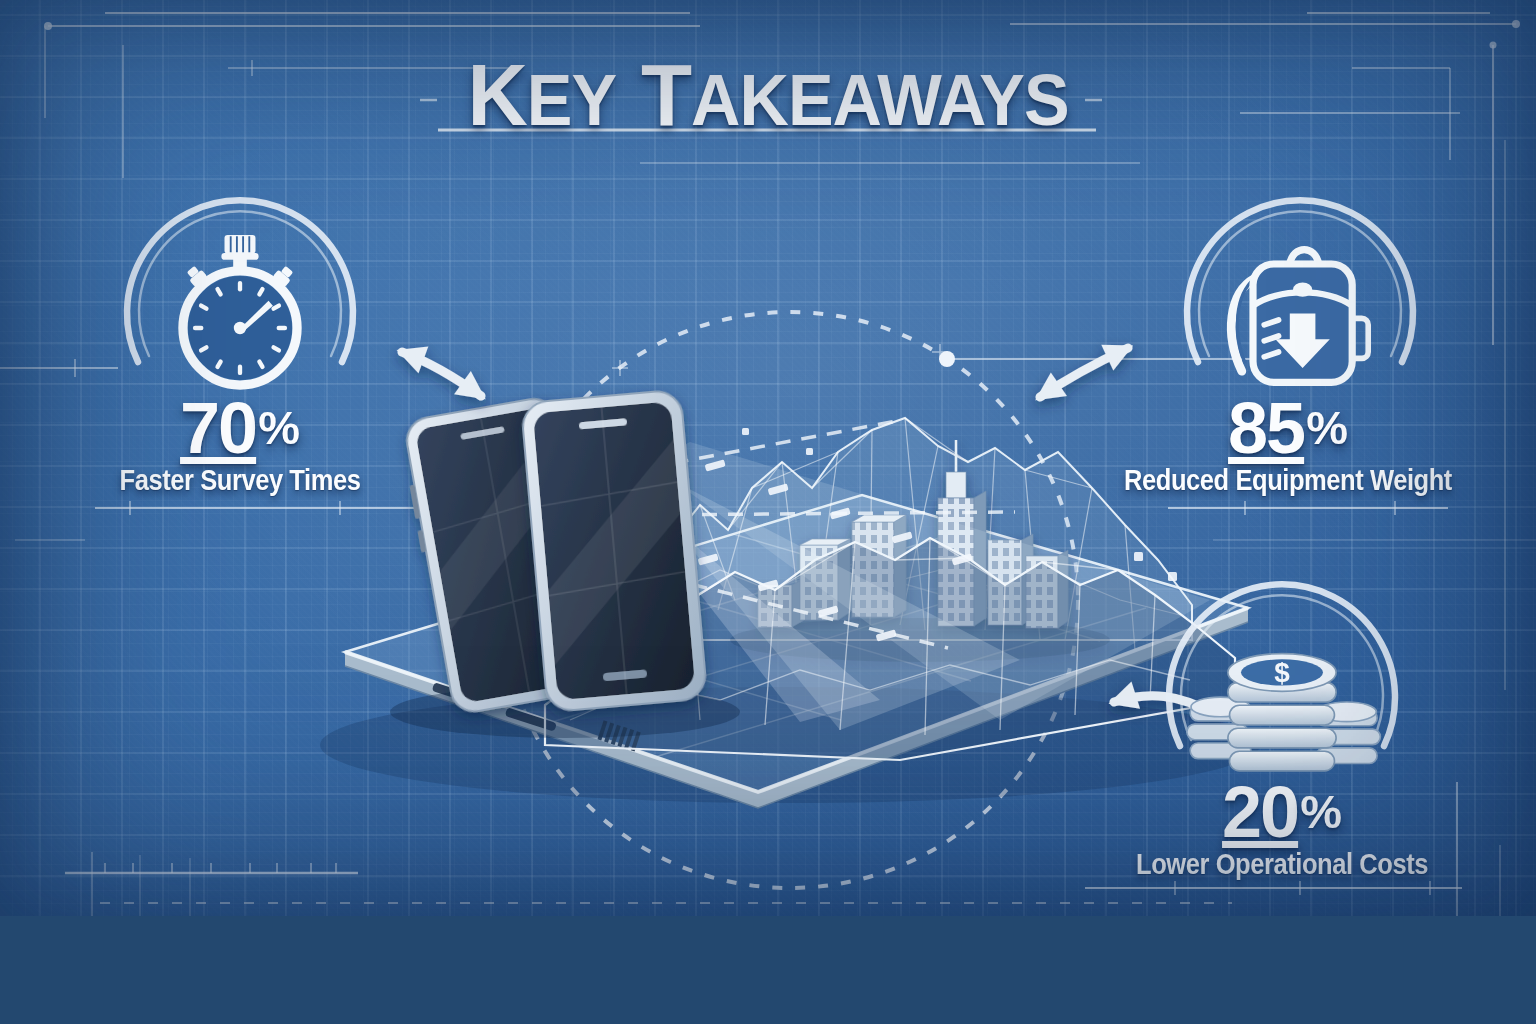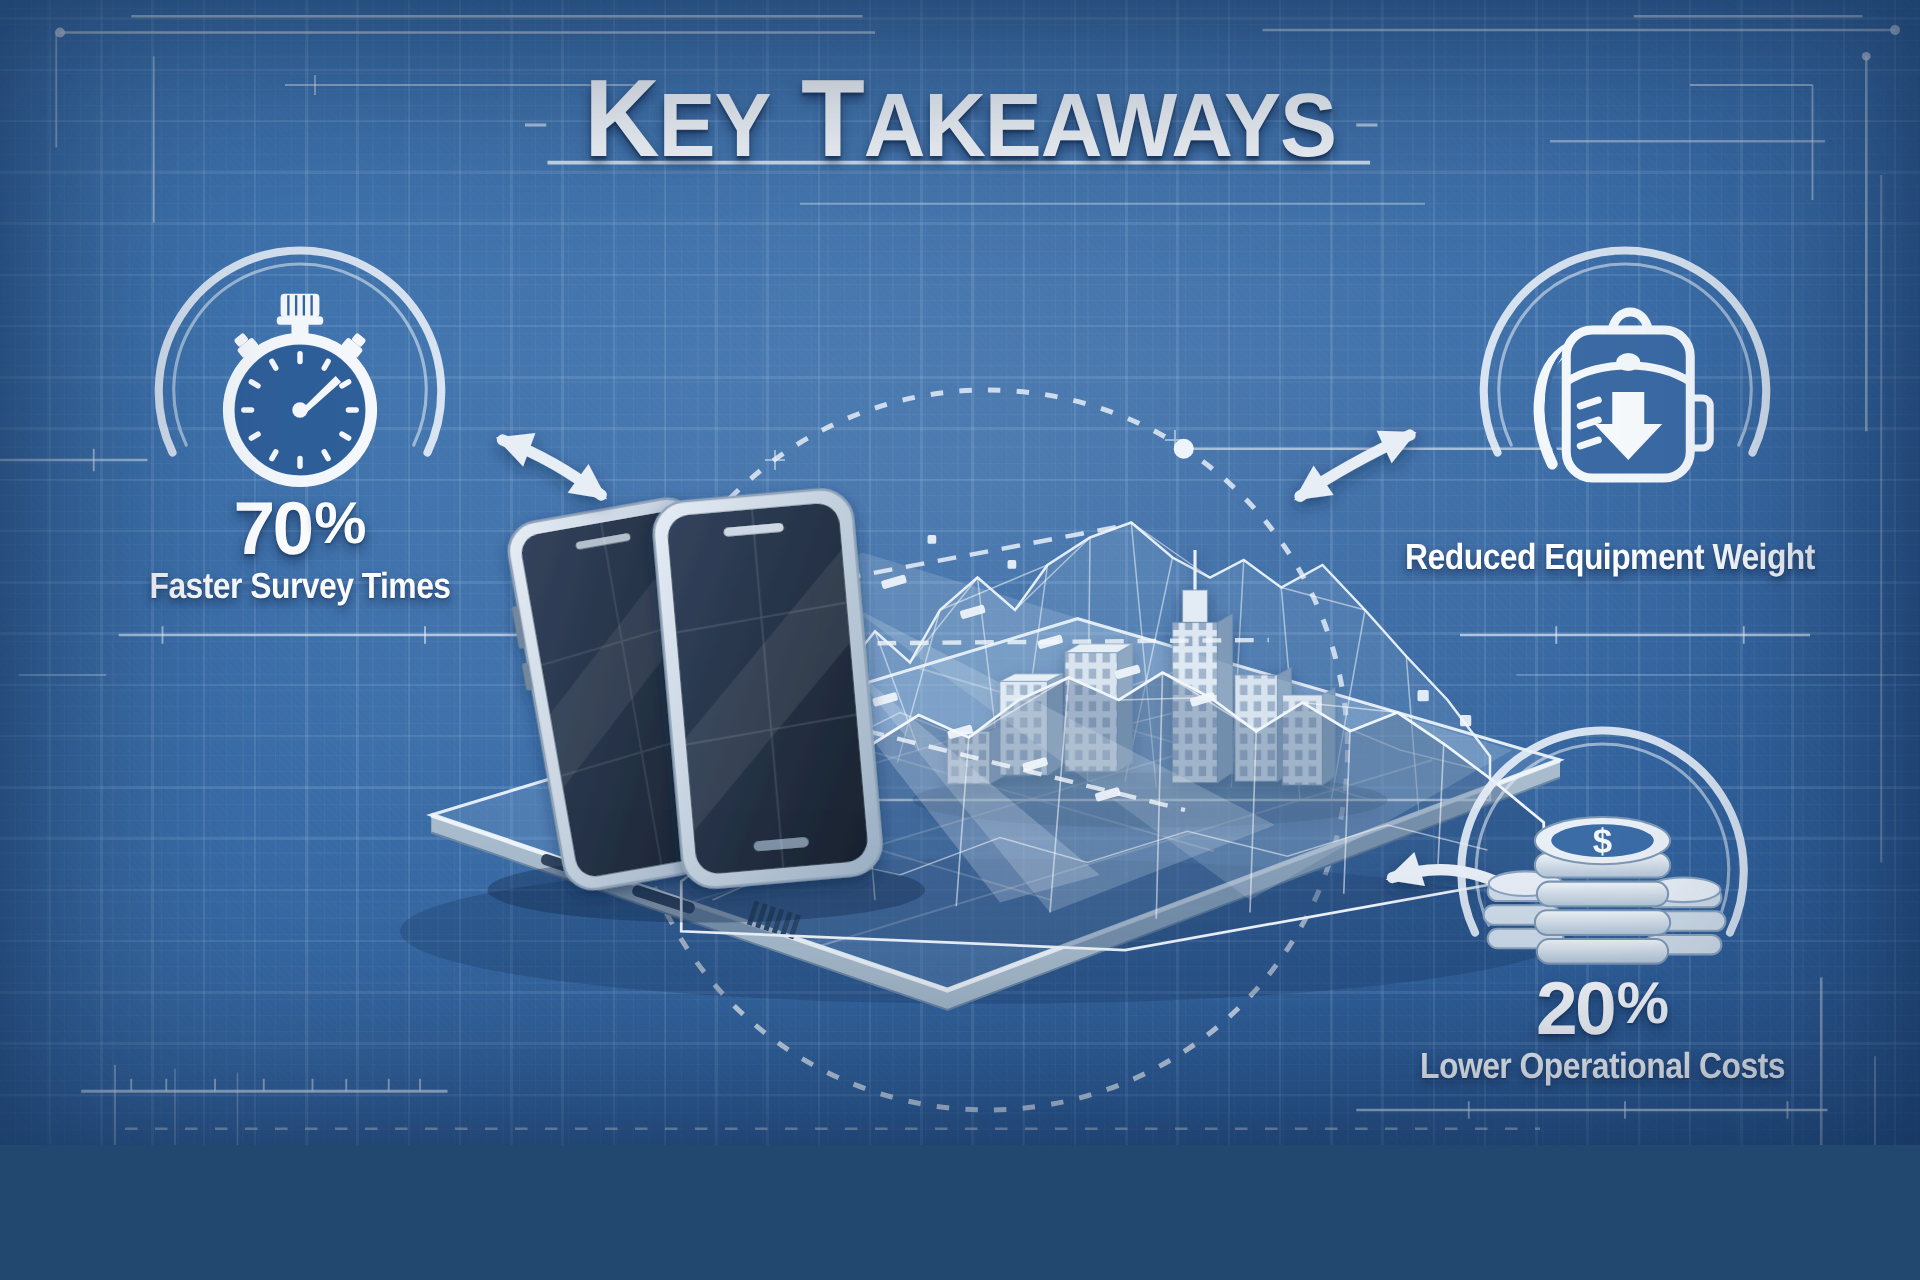--- a/index.html
+++ b/index.html
@@ -24,21 +24,21 @@
     color:#fbfdff;transform:scaleX(.95);
     text-shadow:0 5px 10px rgba(9,30,64,.55),0 2px 2px rgba(9,30,64,.45);
   }
   .title-word{display:inline-block;font-weight:bold;font-size:72px;letter-spacing:-1px;margin:0 13px;}
   .title-word::first-letter{font-size:88px;}
   .stat{position:absolute;text-align:center;color:#fbfdff;z-index:5;}
   .stat .ring{display:block;margin:0 auto;}
   .stat2 .ring{transform:translateX(12px);}
   .value-line{margin-top:-34px;line-height:.95;font-weight:bold;
     text-shadow:0 5px 9px rgba(9,30,64,.55),0 2px 2px rgba(9,30,64,.4);}
-  .value{font-size:60px;letter-spacing:-2px;}
+  .value{font-size:72px;letter-spacing:-2px;text-decoration:underline;}
   .unit{font-size:47px;vertical-align:9px;margin-left:2px;}
   .label{margin-top:2px;font-weight:bold;font-size:29px;letter-spacing:-.5px;
     transform:scaleX(.88);transform-origin:50% 50%;
     text-shadow:0 4px 8px rgba(9,30,64,.55),0 1px 1px rgba(9,30,64,.4);}
 </style>
 </head>
 <body>
 
 <div class="stage">
 
@@ -352,20 +352,23 @@
         <path d="M-58,-52 C-82,-32 -86,14 -70,54" stroke="#3b6aa4" stroke-width="4" fill="none"></path>
         <path d="M-14,-70 C-10,-94 18,-94 22,-70" stroke="#f2f7fb" stroke-width="9" fill="none" stroke-linecap="round"></path>
         <rect x="-60" y="-70" width="124" height="148" rx="26" fill="#3b6aa4" stroke="#f2f7fb" stroke-width="9"></rect>
         <path d="M-60,-18 C-26,-40 30,-40 64,-18" stroke="#f2f7fb" stroke-width="8" fill="none"></path>
         <ellipse cx="2" cy="-38" rx="12" ry="9" fill="#f2f7fb"></ellipse>
         <path d="M64,-2 h12 a8 8 0 0 1 8,8 v34 a8 8 0 0 1 -8,8 h-12" stroke="#f2f7fb" stroke-width="7" fill="none"></path>
         <path d="M-46,6 L-28,0 M-46,26 L-28,20 M-46,46 L-28,40" stroke="#f2f7fb" stroke-width="7" stroke-linecap="round"></path>
         <polygon points="-14,-8 18,-8 18,24 36,24 2,60 -32,24 -14,24" fill="#f6fafd"></polygon>
       </g>
     </svg>
+    <div class="value-line">
+      <span class="value">85</span><span class="unit">%</span>
+    </div>
     <div class="label">Reduced Equipment Weight</div>
   </div>
 
   <div class="stat stat3" style="left:1072px;top:580px;width:420px;">
     <svg class="ring" width="240" height="232" viewBox="0 0 240 232">
       <path d="M 18 166 A 113 113 0 1 1 222 166" fill="none" stroke="#e8f0f8" stroke-width="6.5" stroke-linecap="round" opacity=".9"></path>
       <path d="M 29 160 A 101 101 0 1 1 211 160" fill="none" stroke="#e8f0f8" stroke-width="2.5" stroke-linecap="round" opacity=".55"></path>
       <g transform="translate(120,122) scale(0.82)">
         <g fill="#cfdce9" stroke="#8aa4c0" stroke-width="2">
           <rect x="-112" y="50" width="74" height="19" rx="9.5"></rect>

